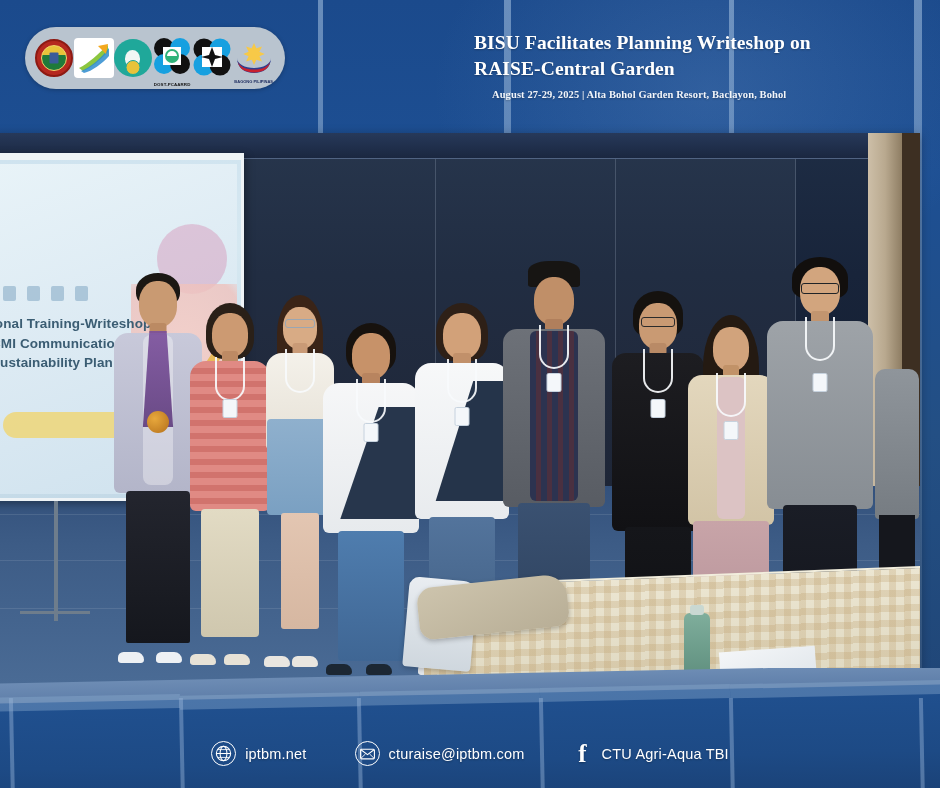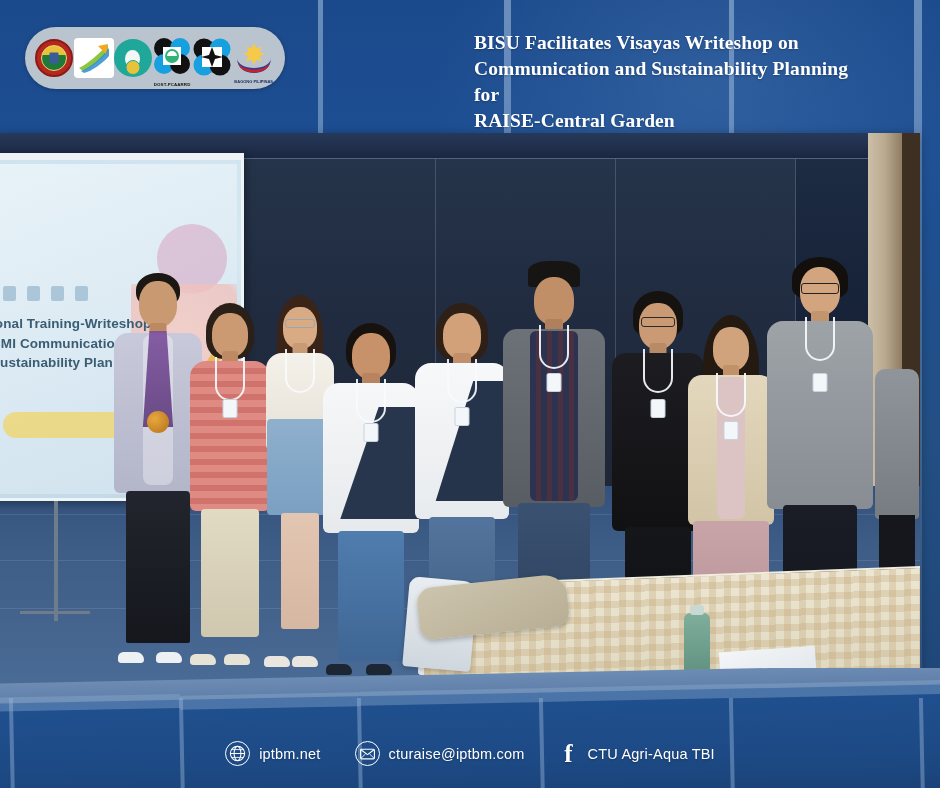--- a/index.html
+++ b/index.html
@@ -355,21 +355,21 @@
     transform: rotate(-1.15deg);
   }
   .panel-cap {
     position: absolute; height: 14px;
     background: rgba(140,172,208,0.40);
     transform: rotate(-1.15deg);
   }
   .footer-items {
     position: absolute; left: 0; right: 0; bottom: 22px;
     display: flex; align-items: center; justify-content: center;
-    gap: 2px;
+    gap: 16px;
   }
   .f-item {
     display: flex; align-items: center; gap: 9px;
     color: #ffffff; font-size: 14.5px; letter-spacing: .2px;
     padding: 0 16px;
     text-shadow: 0 1px 2px rgba(0,0,0,0.3);
   }
   .f-icon {
     width: 25px; height: 25px; border-radius: 50%;
     border: 1.6px solid #ffffff;
@@ -443,22 +443,21 @@
         <path d="M21 5 l2.4 5.2 5.6-1.6 -2.6 5.2 5.4 2.2 -5.4 2.2 2.6 5.2 -5.6-1.6 -2.4 5.2 -2.4-5.2 -5.6 1.6 2.6-5.2 -5.4-2.2 5.4-2.2 -2.6-5.2 5.6 1.6 Z" fill="#f7c948"></path>
         <path d="M4 20 C4 30 12 35 21 35 C30 35 38 30 38 20 C38 26 30 30 21 30 C12 30 4 26 4 20 Z" fill="#2e3f8f"></path>
         <path d="M5 24 C6 31 13 34.5 21 34.5 C29 34.5 36 31 37 24 C35 29 29 31.5 21 31.5 C13 31.5 7 29 5 24 Z" fill="#c8202e"></path>
       </svg>
       <span class="bp-label">BAGONG PILIPINAS</span>
     </div>
   </div>
 
   <div class="header-text">
     <div class="headline">
-      <div>BISU Facilitates Visayas Writeshop on</div>
-      <div>Communication and Sustainability Planning for</div>
+      <div>BISU Facilitates Planning Writeshop on</div>
       <div>RAISE-Central Garden</div>
     </div>
     <div class="subline">August 27-29, 2025 | Alta Bohol Garden Resort, Baclayon, Bohol</div>
   </div>
 
   <div class="photo-frame">
     <div class="photo">
 
       <div class="wall-dark"></div>
       <div class="wall-top-strip"></div>

